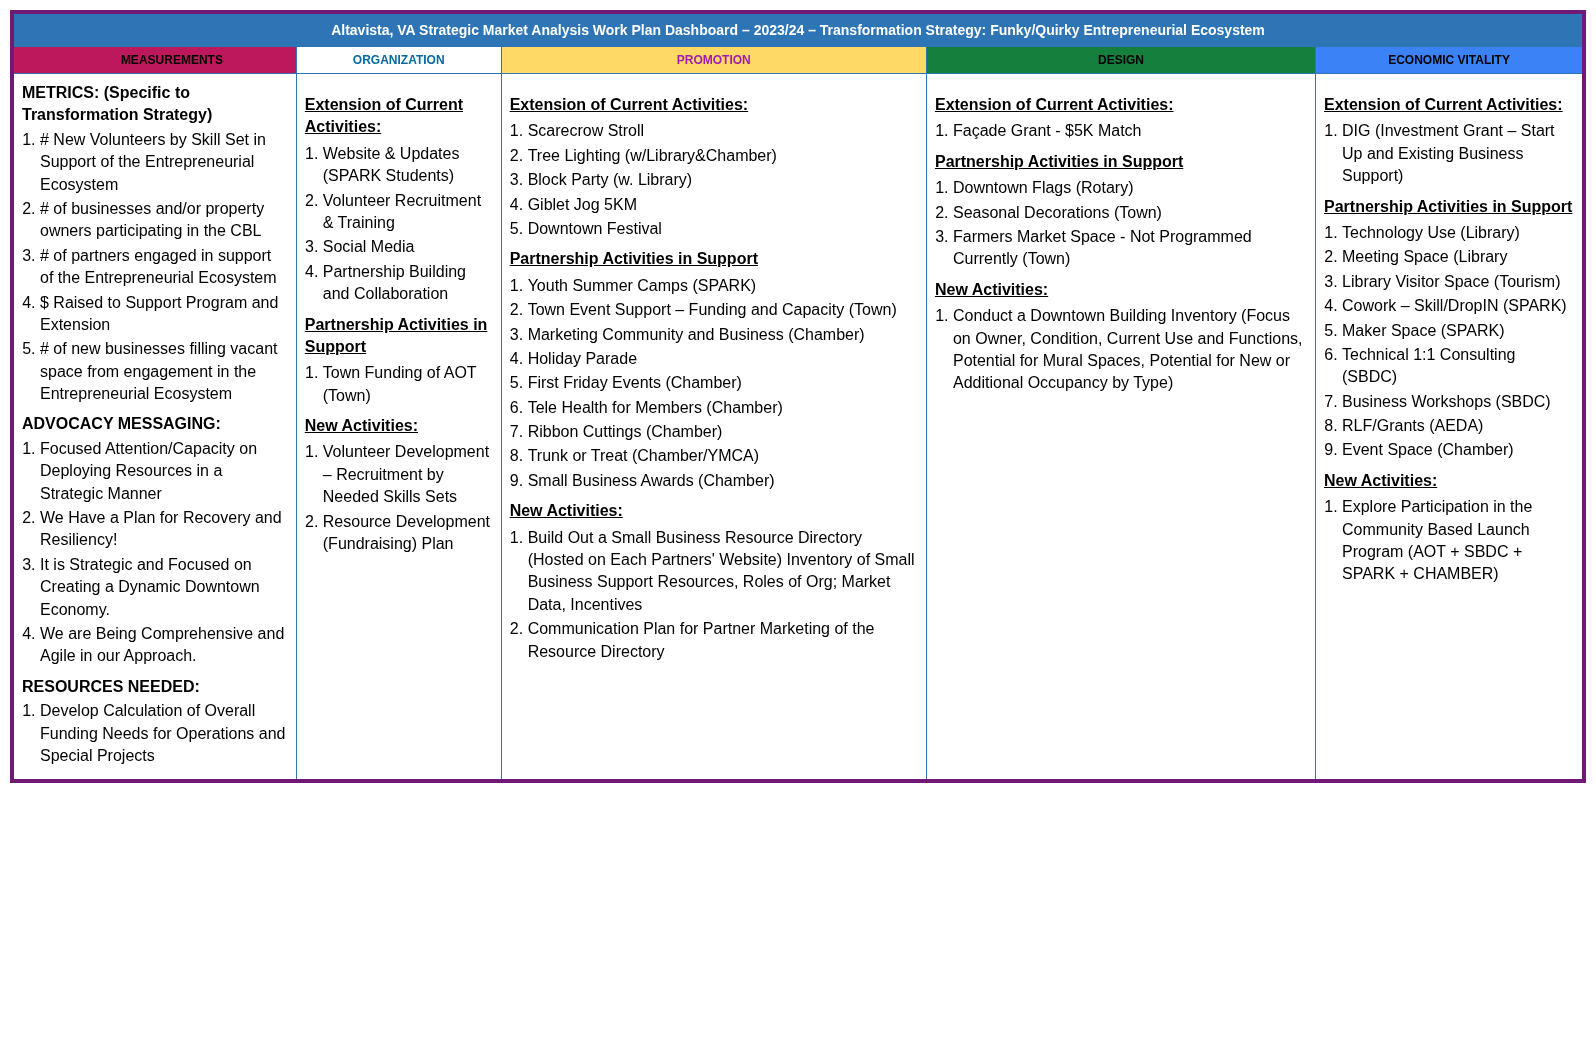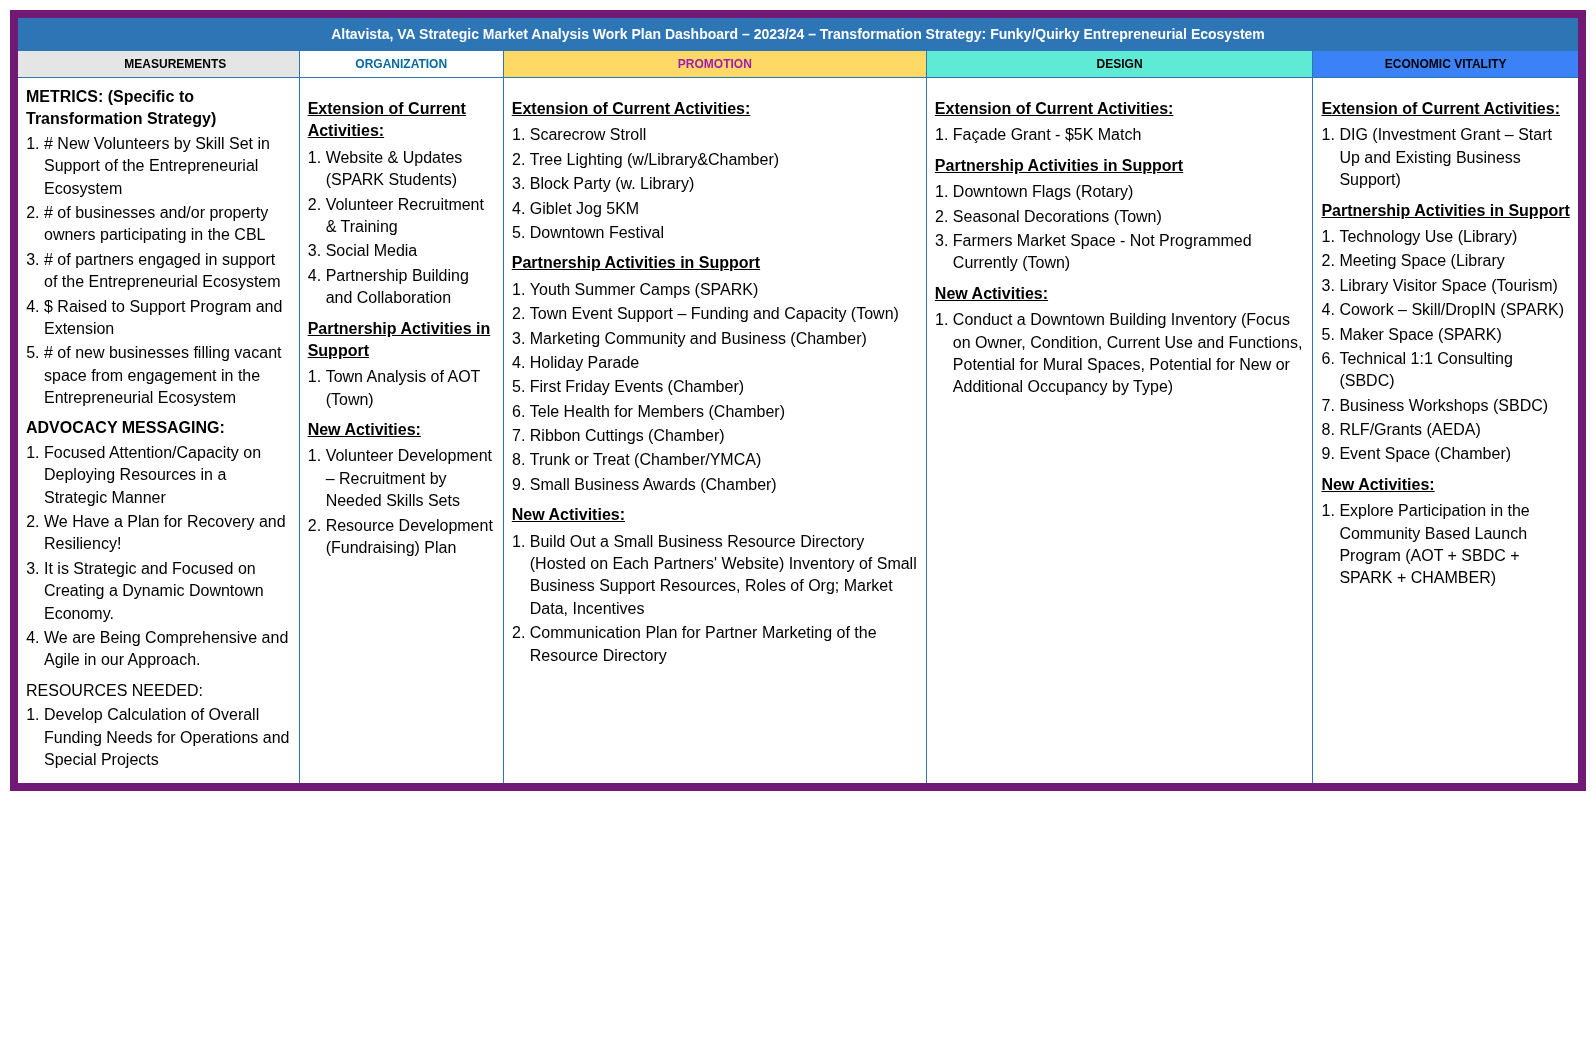--- a/index.html
+++ b/index.html
@@ -5,41 +5,41 @@
     * { box-sizing: border-box; margin: 0; padding: 0; }
     body {
       font-family: Arial, sans-serif;
       font-size: 12px;
       background: #fff;
       padding: 10px;
     }
     .dashboard-table {
       width: 100%;
       border-collapse: collapse;
-      border: 8px solid #701a75;
+      border: 4px solid #701a75;
     }
     .header-cell {
       background: #2e75b6;
       color: #fff;
       font-weight: bold;
       font-size: 14px;
       text-align: center;
       padding: 8px 12px;
     }
     .col-header {
       font-weight: bold;
       font-size: 12px;
       text-align: center;
       padding: 6px 8px;
       border: 1px solid #2e75b6;
     }
-    .col-measurements { background: #e5e5e5; color: #000; padding-left: 42px; }
+    .col-measurements { background: #be185d; color: #000; padding-left: 42px; }
     .col-organization { background: #fff; color: #0369a1; }
     .col-promotion { background: #ffd966; color: #a21caf; }
-    .col-design { background: #5eead4; color: #000; }
+    .col-design { background: #15803d; color: #000; }
     .col-economic { background: #3b82f6; color: #000; }
     .content-cell {
       vertical-align: top;
       padding: 8px;
       border: 1px solid #2e75b6;
       font-size: 16px;
       line-height: 1.4;
     }
     .section-title {
       font-weight: bold;
@@ -55,21 +55,21 @@
     }
     ol li {
       margin-bottom: 2px;
     }
     .advocacy-title {
       font-weight: bold;
       margin-top: 8px;
       display: block;
     }
     .resources-title {
-      font-weight: normal;
+      font-weight: bold;
       margin-top: 8px;
       display: block;
     }
     .metrics-title {
       font-weight: bold;
       margin-bottom: 4px;
     }
   </style>
 </head>
 <body>
@@ -115,21 +115,21 @@
       <td class="content-cell">
         <span class="section-title">Extension of Current Activities:</span>
         <ol>
         <li>Website &amp; Updates (SPARK Students)</li>
             <li>Volunteer Recruitment &amp; Training</li>
             <li>Social Media</li>
             <li>Partnership Building and Collaboration</li>
           </ol>
         <span class="section-title">Partnership Activities in Support</span>
         <ol>
-        <li>Town Analysis of AOT (Town)</li>
+        <li>Town Funding of AOT (Town)</li>
           </ol>
         <span class="section-title">New Activities:</span>
         <ol>
         <li>Volunteer Development – Recruitment by Needed Skills Sets</li>
             <li>Resource Development (Fundraising) Plan</li>
           </ol>
       </td>
 
       <td class="content-cell">
         <span class="section-title">Extension of Current Activities:</span>

